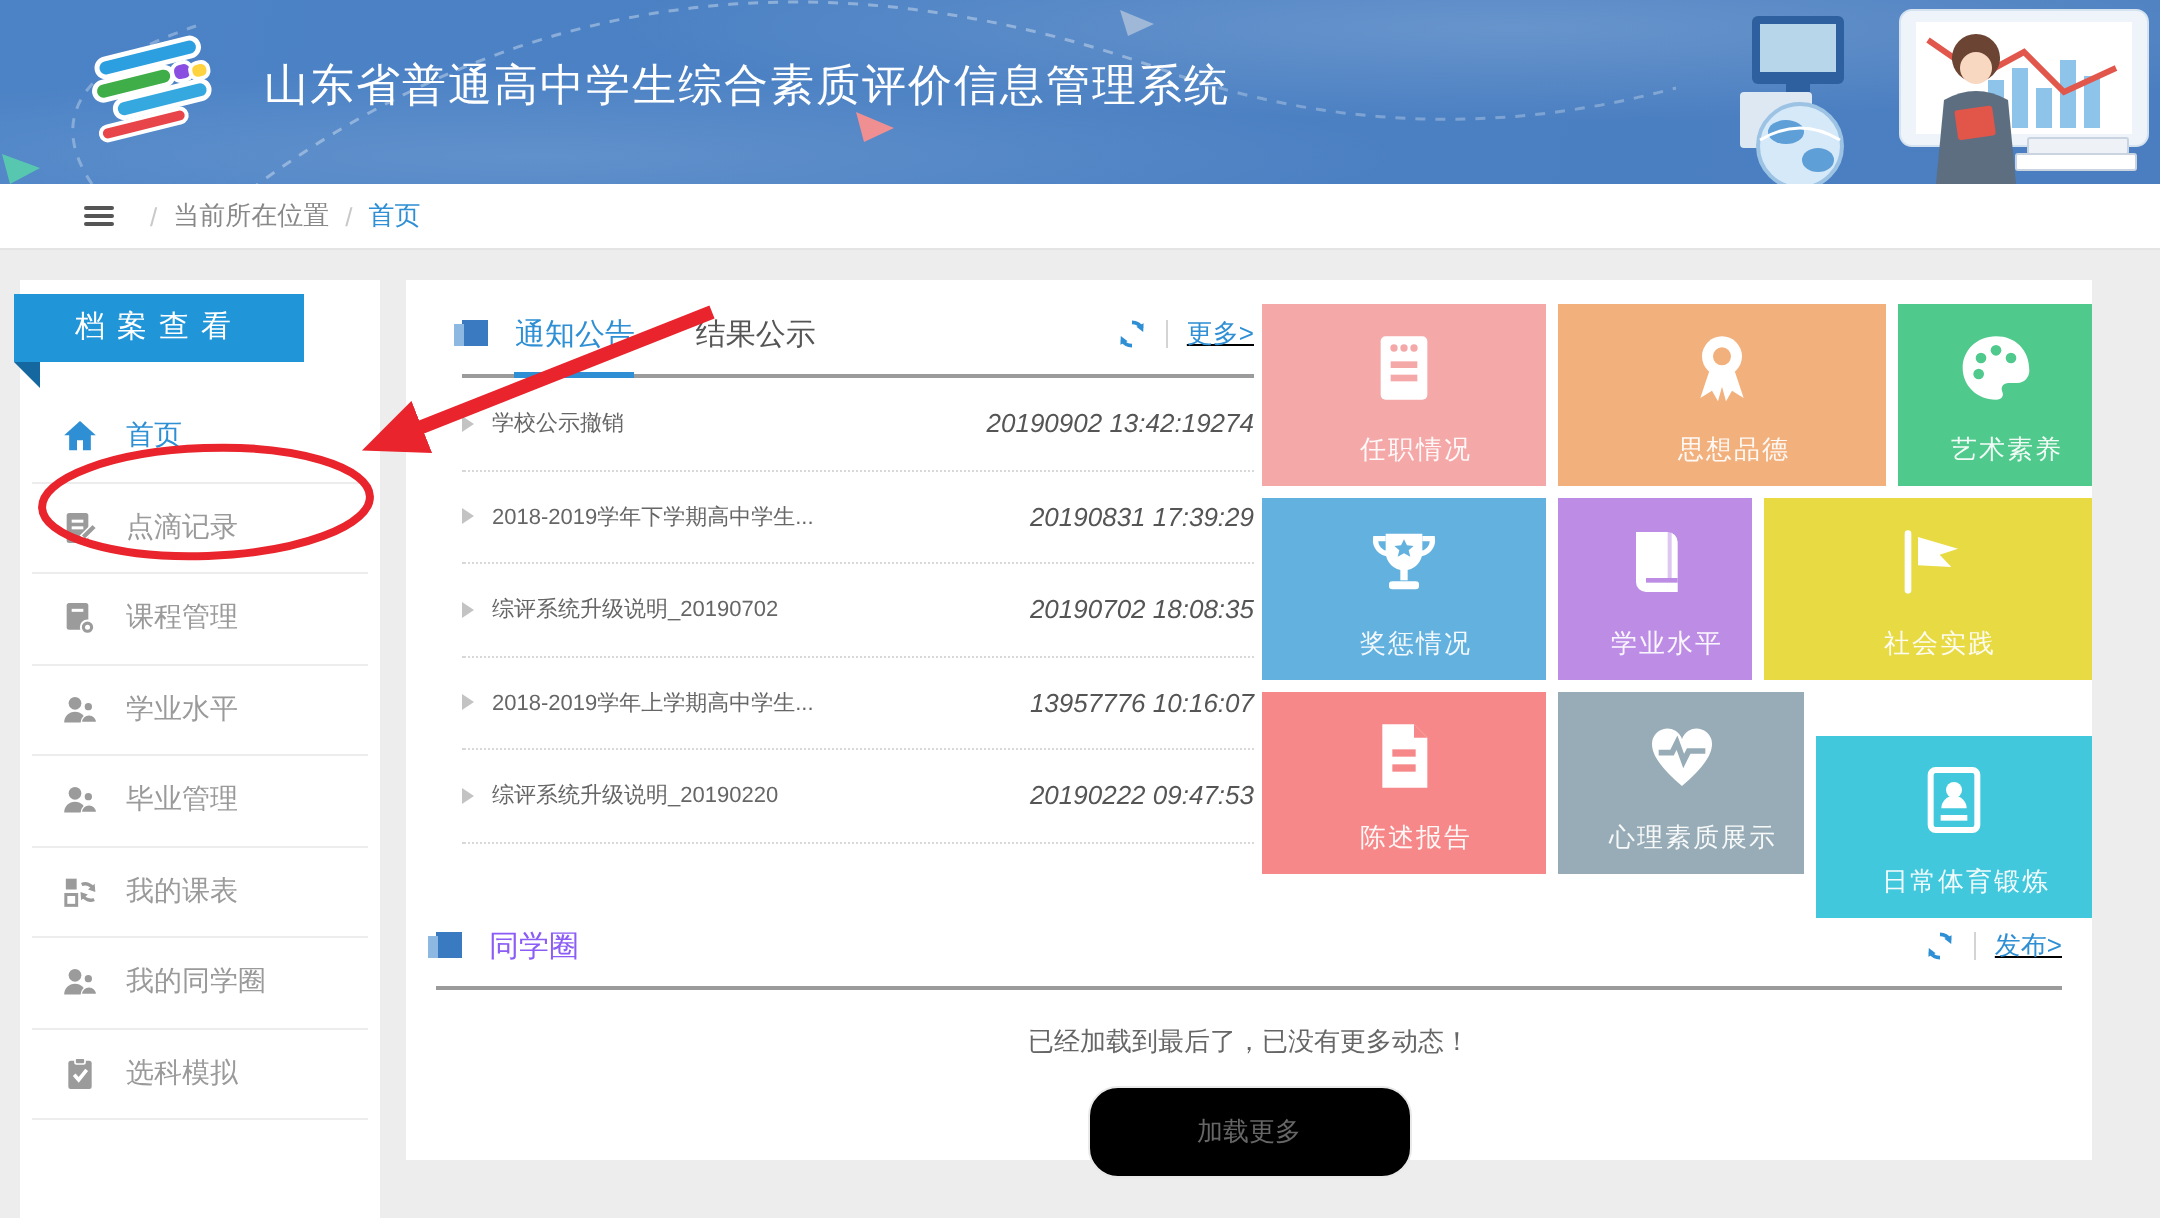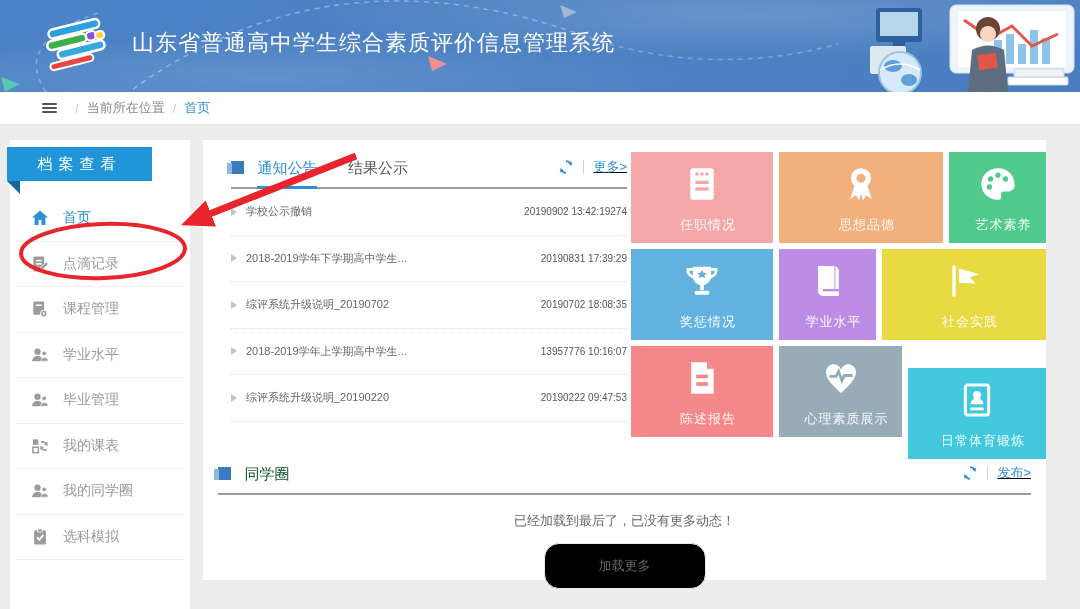--- a/index.html
+++ b/index.html
@@ -49,32 +49,32 @@
   .head-right { position:absolute; right:0; top:2px; display:flex; align-items:center;text-decoration:underline; }
   .refresh { width:16px; height:16px; cursor:pointer; }
   .v-div { width:1px; height:14px; background:#d4d4d4; margin:0 9px; }
   .more-link { font-size:13px; color:#2e8fd4; cursor:pointer; white-space:nowrap; }
 
   
   .notice-panel { position:absolute; left:28px; top:16px; width:396px; }
   .notice-row { height:46.5px; display:flex; align-items:center; border-bottom:1px dotted #d8d8d8; cursor:pointer; }
   .caret { width:0; height:0; border-left:6px solid #c3c3c3; border-top:4px solid transparent; border-bottom:4px solid transparent; margin-right:9px; flex:none; }
   .n-title { font-size:11px; color:#666; flex:1 1 auto; white-space:nowrap; overflow:hidden; }
-  .n-time { font-size:10px; color:#555; flex:none; margin-left:8px; }
+  .n-time { font-size:13px; color:#555; flex:none; margin-left:8px;font-style:italic; }
 
   
   .tiles { position:absolute; left:428px; top:12px; width:415px; }
   .tile-row { display:flex; gap:6px; margin-bottom:6px; }
   .tile { --tile:#ccc; position:relative; height:91px; cursor:pointer; }
   .tile svg { position:absolute; left:50%; top:12px; transform:translateX(-50%); }
   .tile .t-label { position:absolute; left:0; bottom:9px; width:100%; text-align:center; font-size:13px; color:rgba(255,255,255,.92); letter-spacing:1px;padding-left:12px; }
 
   
   .circle-section { position:absolute; left:15px; top:322px; width:813px; }
-  .circle-title { font-size:15px; color:#14532d; }
+  .circle-title { font-size:15px; color:#8b5cf6; }
   .empty-msg { margin-top:17px; text-align:center; font-size:13px; color:#666; }
   .load-more { display:block; margin:13px auto 0; width:162px; height:46px; background:#000000; border:1px solid #e9e9e9; border-radius:15px; font-size:13px; color:#666; font-family:Liberation Mono, monospace; cursor:pointer; }
 
   
   .annotation { position:absolute; left:0; top:0; width:1080px; height:609px; pointer-events:none; z-index:60; }
 </style>
 </head>
 <body>
 
 <div class="stage">

